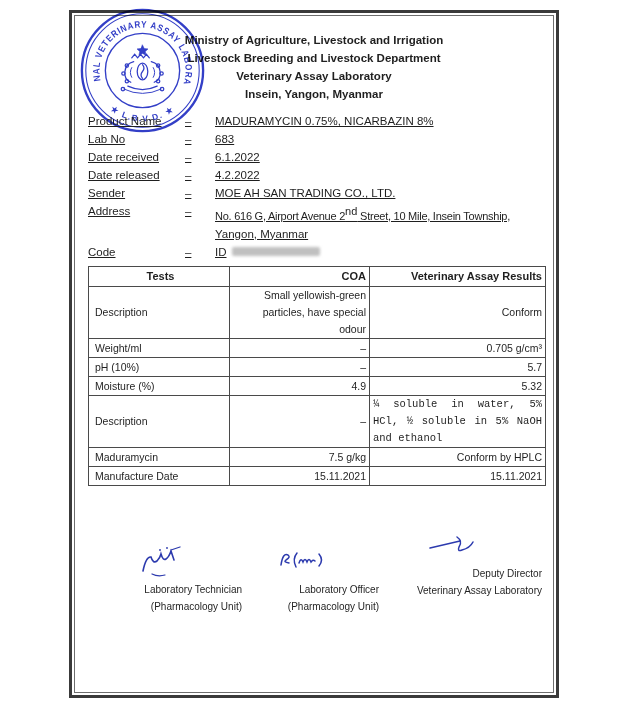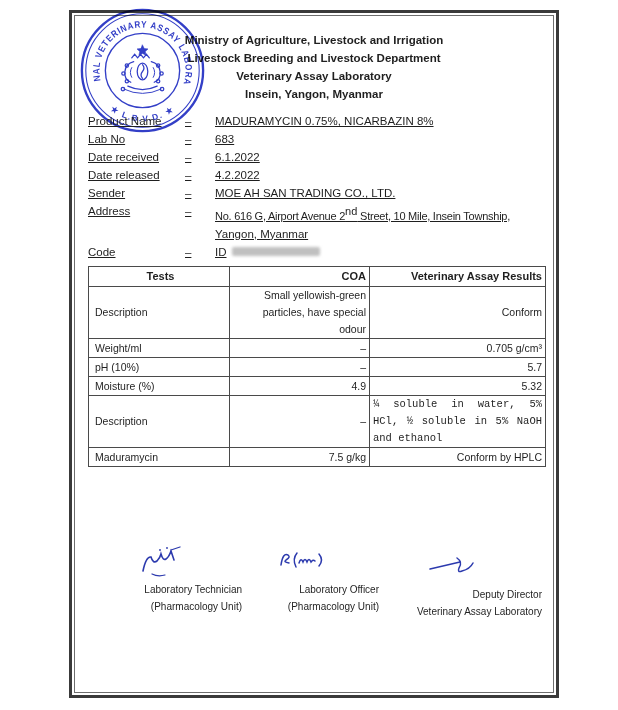--- a/index.html
+++ b/index.html
@@ -46,21 +46,21 @@
   }
   .rtable th{font-weight:700;font-size:11px;height:19px;}
   .rtable th.h0, .rtable td.c0{text-align:left;padding-left:6px;}
   .rtable th.h0{text-align:center;margin-top:16px;}
   .rtable td.cjust{text-align:justify;font-family:Liberation Mono, monospace;}
   
   .sig{position:absolute;text-align:right;font-size:10px;line-height:17px;}
   .sig svg{display:block;margin:0 auto 2px auto;}
   #sig1{left:82px;top:543px;width:160px;}
   #sig2{left:219px;top:543px;width:160px;}
-  #sig3{left:366px;top:548px;width:176px;}
+  #sig3{left:366px;top:527px;width:176px;}
 </style>
 </head>
 <body>
 
 <div class="page">
 
   <div class="frame"></div>
 
   <div class="header">
     <div>Ministry of Agriculture, Livestock and Irrigation</div>
@@ -188,20 +188,25 @@
         <tr>
           <td class="c0">Description</td>
           <td>–</td>
           <td class="cjust">¼ soluble in water, 5% HCl, ½ soluble in 5% NaOH and ethanol</td>
         </tr>
         <tr>
           <td class="c0">Maduramycin</td>
           <td>7.5 g/kg</td>
           <td>Conform by HPLC</td>
         </tr>
+        <tr>
+          <td class="c0">Manufacture Date</td>
+          <td>15.11.2021</td>
+          <td>15.11.2021</td>
+        </tr>
       </tbody>
   </table>
 
   <div class="sig" id="sig1">
     <svg width="50" height="36" viewBox="0 0 50 36">
       <g stroke="#2c3aae" fill="none" stroke-width="1.6" stroke-linecap="round">
         <path d="M6 28 Q9 13 14 14 Q16 21 20 18 Q23 15 24 11 Q26 18 29 16 Q32 14 34 8 L37 17"></path>
         <path d="M34 7 L43 4" stroke-width="1.3"></path>
         <path d="M15 31 Q21 34 28 32" stroke-width="1.2"></path>
         <circle cx="23" cy="7" r=".9" fill="#2c3aae" stroke="none"></circle>

